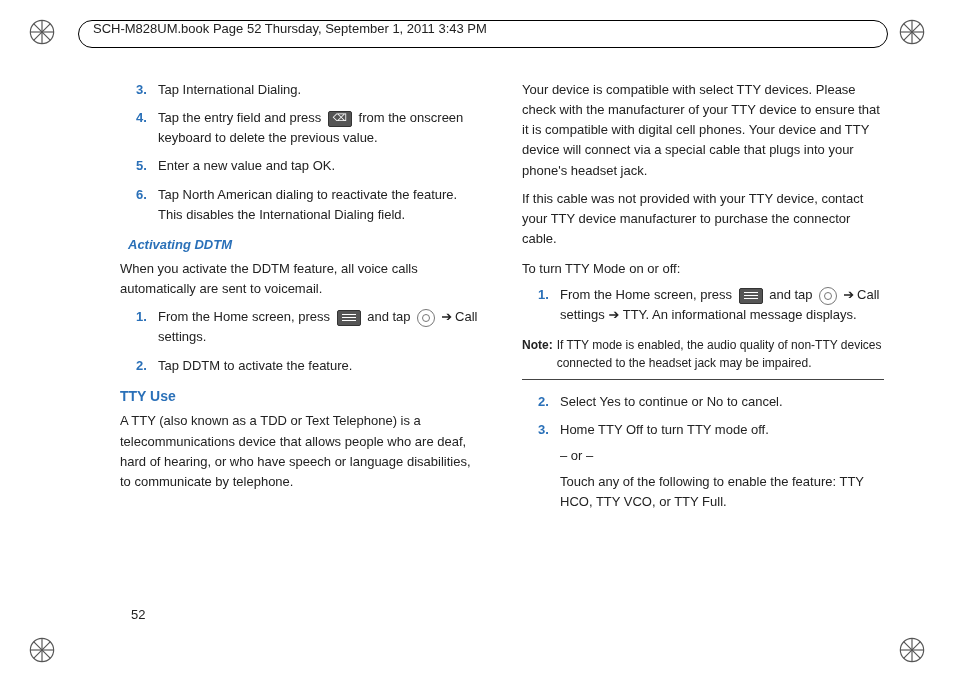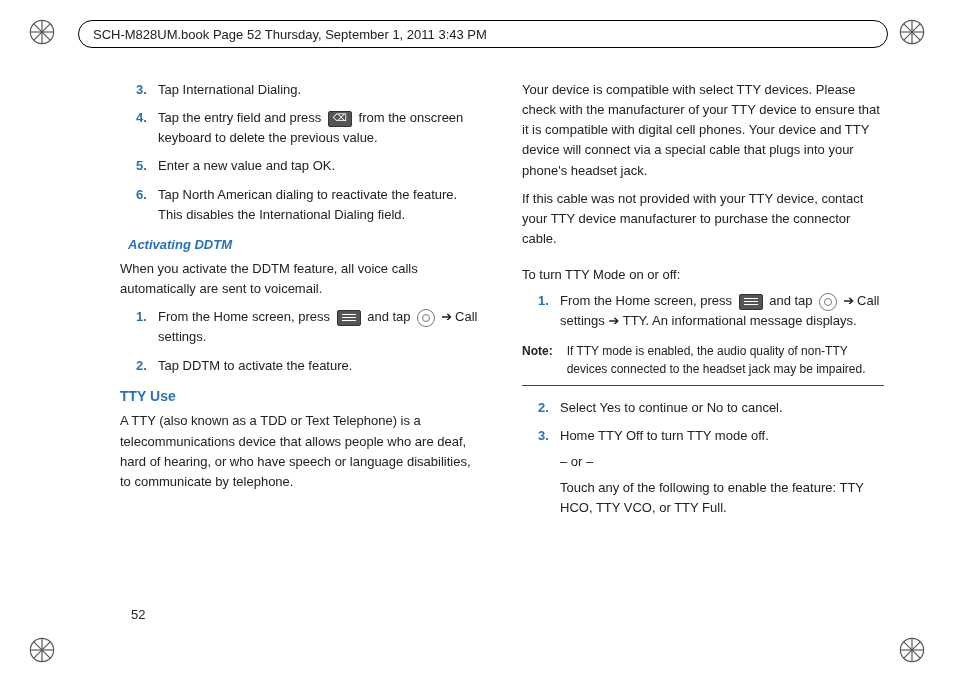--- a/index.html
+++ b/index.html
@@ -24,21 +24,20 @@
   .ornament svg { width: 28px; height: 28px; }
   .header-rule {
     position: absolute;
     left: 78px;
     right: 66px;
     top: 20px;
     height: 28px;
     border: 1px solid #000;
     border-radius: 14px;
     display: flex;
-    align-items: center;
     padding: 0 14px;
     font-size: 13px;
     box-sizing: border-box;
   }
   .page {
     position: absolute;
     left: 120px;
     right: 70px;
     top: 80px;
     bottom: 60px;
@@ -125,21 +124,20 @@
     border-radius: 50%;
     border: 1px solid #777;
   }
   .arrow { margin: 0 3px; }
   .note-block {
     border-bottom: 1px solid #444;
     padding-bottom: 6px;
     margin: 10px 0 12px 0;
     font-size: 12px;
     display: flex;
-    gap: 10px;
   }
   .note-block .nlabel { font-weight: bold; margin-right: 4px; white-space: nowrap; }
   .pagenum {
     position: absolute;
     left: 120px;
     bottom: 60px;
     font-size: 13px;
     margin-left: 11px;
   }
 </style>
@@ -242,21 +240,21 @@
         </span>
       </li>
     </ol>
 
     <div class="sechead">TTY Use</div>
     <div>A TTY (also known as a TDD or Text Telephone) is a telecommunications device that allows people who are deaf, hard of hearing, or who have speech or language disabilities, to communicate by telephone.</div>
   </div>
 
   <div class="col">
     <div style="margin-bottom:8px;">Your device is compatible with select TTY devices. Please check with the manufacturer of your TTY device to ensure that it is compatible with digital cell phones. Your device and TTY device will connect via a special cable that plugs into your phone's headset jack.</div>
-    <div style="margin-bottom:16px;">If this cable was not provided with your TTY device, contact your TTY device manufacturer to purchase the connector cable.</div>
+    <div style="margin-bottom:10px;">If this cable was not provided with your TTY device, contact your TTY device manufacturer to purchase the connector cable.</div>
     <div style="margin-bottom:6px;">To turn TTY Mode on or off:</div>
 
     <ol class="steps">
       <li>
         <span class="num">1.</span>
         <span class="step-body">
           <span>From the Home screen, press </span><span class="icon-box menu"></span><span> and tap </span><span class="icon-circ"></span><span class="arrow">➔</span><b>Call settings</b><span> ➔ </span><b>TTY</b><span>. An informational message displays.</span>
         </span>
       </li>
     </ol>

